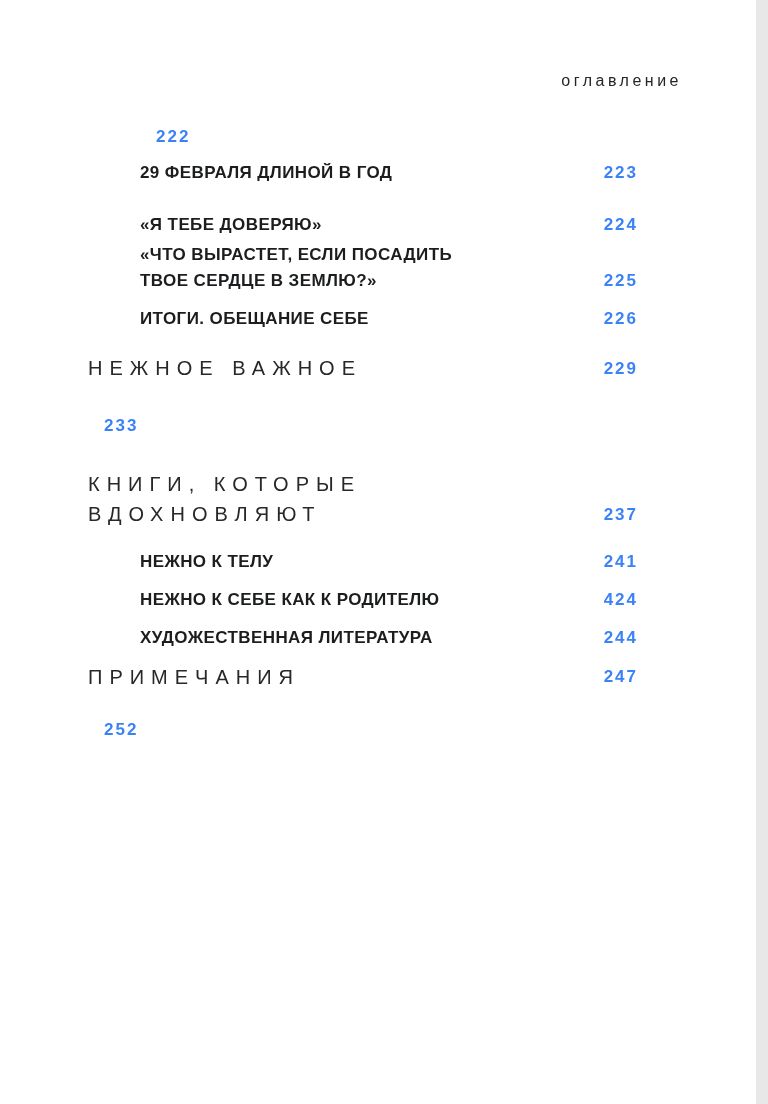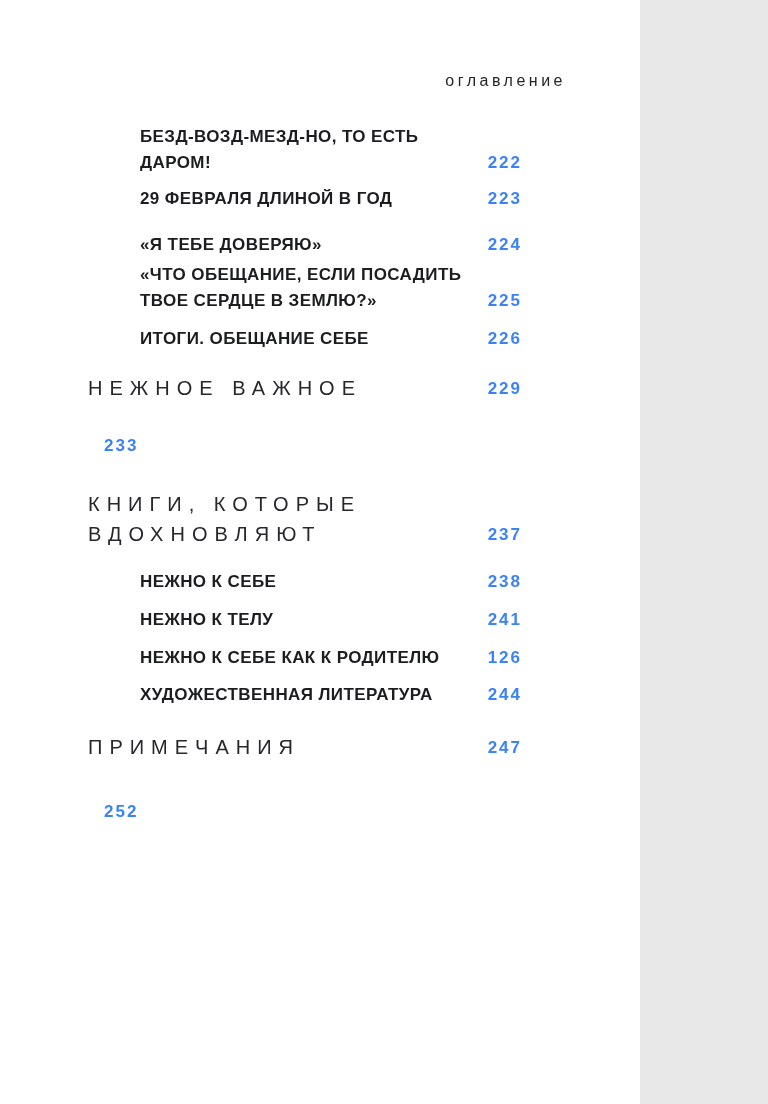--- a/index.html
+++ b/index.html
@@ -1,21 +1,21 @@
 <!DOCTYPE html>
 <html><head>
 <meta charset="utf-8">
 <style>
   * { margin: 0; padding: 0; box-sizing: border-box; }
   html, body { background: #e8e8e8; }
   body { font-family: "Liberation Sans", "DejaVu Sans", sans-serif; }
 
   .page {
     position: relative;
-    width: 640px;
+    width: 756px;
     height: 1104px;
     background: #ffffff;
     color: #1b1d1e;
     overflow: hidden;
   }
 
   .page-header {
     padding-top: 72px;
     padding-right: 74px;
     text-align: right;
@@ -65,21 +65,21 @@
     line-height: 26px;
     letter-spacing: 2px;
     color: #3b82f6;
     white-space: nowrap;
     padding-left: 16px;
   }
   .row.section .page-num { line-height: 28px; }
 
   
   .row:nth-child(1)  { margin-bottom: 10px; }
-  .row:nth-child(2)  { margin-bottom: 20px; }
+  .row:nth-child(2)  { margin-bottom: 26px; }
   .row:nth-child(3)  { margin-bottom: 4px;  }
   .row:nth-child(4)  { margin-bottom: 12px; }
   .row:nth-child(5)  { margin-bottom: 21px; }
   .row:nth-child(6)  { margin-bottom: 29px; }
   .row:nth-child(7)  { margin-bottom: 29px; }
   .row:nth-child(8)  { margin-bottom: 20px; }
   .row:nth-child(9)  { margin-bottom: 12px; }
   .row:nth-child(10) { margin-bottom: 12px; }
   .row:nth-child(11) { margin-bottom: 11px; }
   .row:nth-child(12) { margin-bottom: 24px; align-items: center; }
@@ -90,40 +90,37 @@
 <body>
 
 <div class="page">
 
   <div class="page-header">
     <span class="running-title">оглавление</span>
   </div>
 
   <div class="toc">
       <div class="row chapter">
-    <div class="label">
-          <div>БЕЗД-ВОЗД-МЕЗД-НО, ТО ЕСТЬ ДАРОМ!</div>
-        </div>
     <div class="page-num">222</div>
   </div>
       <div class="row chapter">
     <div class="label">
           <div>29 ФЕВРАЛЯ ДЛИНОЙ В ГОД</div>
         </div>
     <div class="page-num">223</div>
   </div>
       <div class="row chapter">
     <div class="label">
           <div>«Я ТЕБЕ ДОВЕРЯЮ»</div>
         </div>
     <div class="page-num">224</div>
   </div>
       <div class="row chapter">
     <div class="label">
-          <div>«ЧТО ОБЕЩАНИЕ, ЕСЛИ ПОСАДИТЬ</div>
+          <div>«ЧТО ВЫРАСТЕТ, ЕСЛИ ПОСАДИТЬ</div>
           <div>ТВОЕ СЕРДЦЕ В ЗЕМЛЮ?»</div>
         </div>
     <div class="page-num">225</div>
   </div>
       <div class="row chapter">
     <div class="label">
           <div>ИТОГИ. ОБЕЩАНИЕ СЕБЕ</div>
         </div>
     <div class="page-num">226</div>
   </div>
@@ -137,35 +134,29 @@
     <div class="page-num">233</div>
   </div>
       <div class="row section">
     <div class="label">
           <div>КНИГИ, КОТОРЫЕ ВДОХНОВЛЯЮТ</div>
         </div>
     <div class="page-num">237</div>
   </div>
       <div class="row chapter">
     <div class="label">
-          <div>НЕЖНО К СЕБЕ</div>
-        </div>
-    <div class="page-num">238</div>
-  </div>
-      <div class="row chapter">
-    <div class="label">
           <div>НЕЖНО К ТЕЛУ</div>
         </div>
     <div class="page-num">241</div>
   </div>
       <div class="row chapter">
     <div class="label">
           <div>НЕЖНО К СЕБЕ КАК К РОДИТЕЛЮ</div>
         </div>
-    <div class="page-num">126</div>
+    <div class="page-num">424</div>
   </div>
       <div class="row chapter">
     <div class="label">
           <div>ХУДОЖЕСТВЕННАЯ ЛИТЕРАТУРА</div>
         </div>
     <div class="page-num">244</div>
   </div>
       <div class="row section">
     <div class="label">
           <div>ПРИМЕЧАНИЯ</div>

